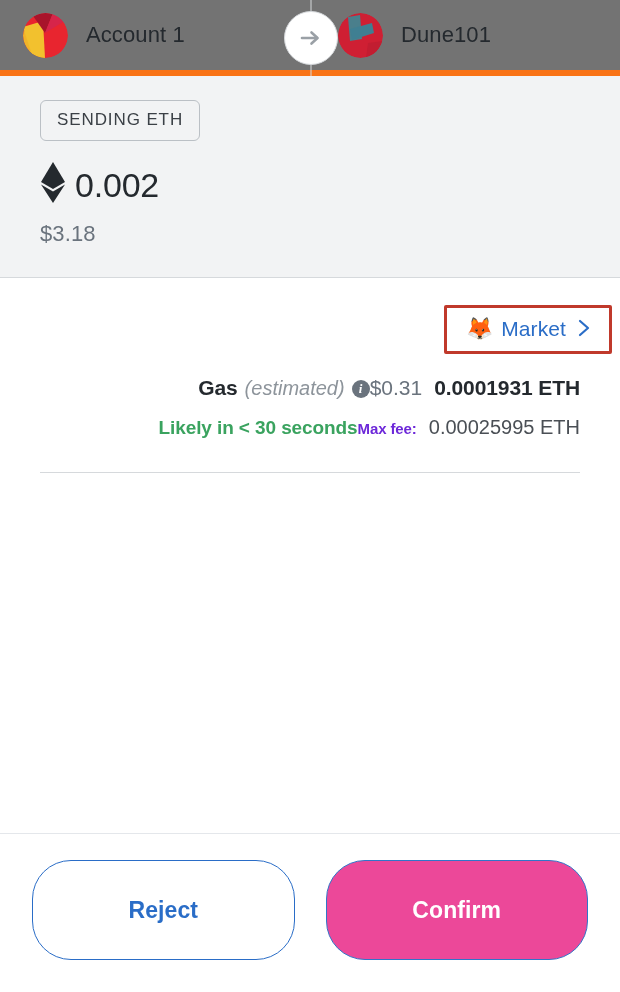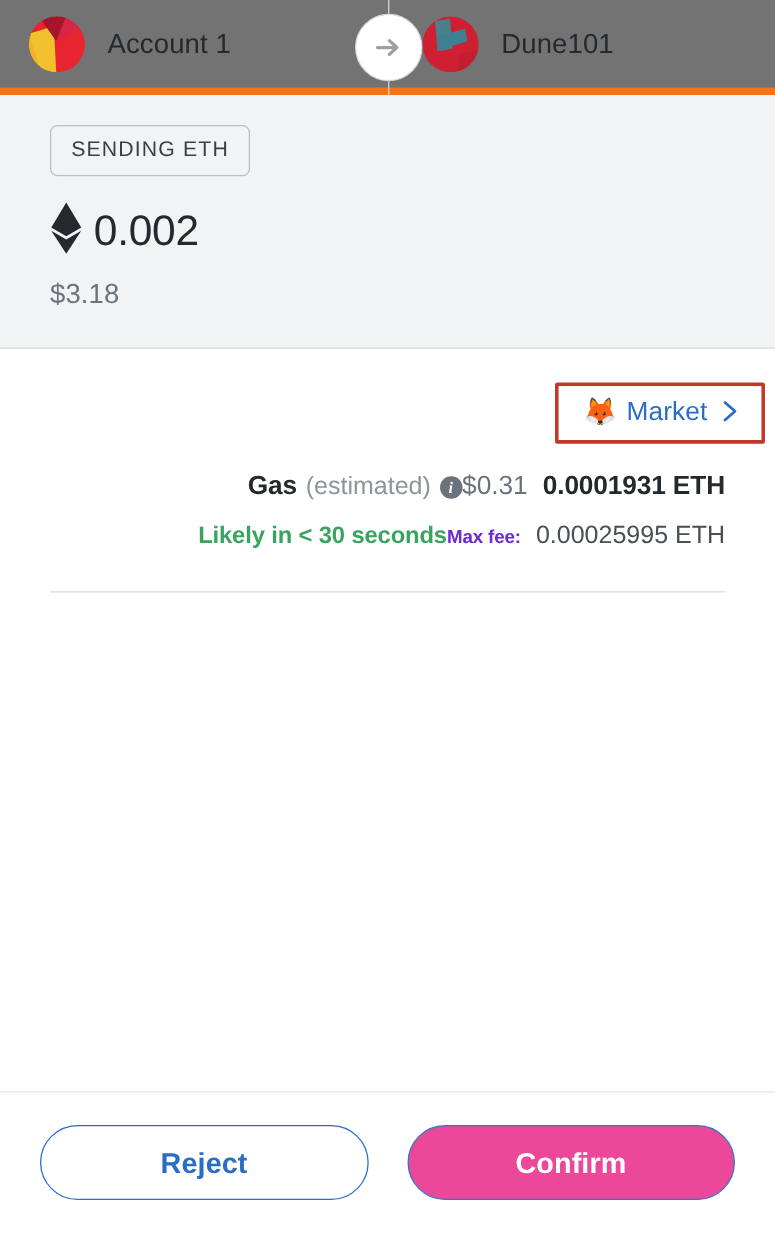--- a/index.html
+++ b/index.html
@@ -187,20 +187,21 @@
 
   .label-strong {
     font-size: 21px;
     font-weight: bold;
     color: #24292e;
     letter-spacing: -0.1px;
   }
 
   .label-muted-italic {
     font-size: 20px;
+    font-style: italic;
     color: #8d949b;
   }
 
   .info-icon {
     display: inline-block;
     width: 18px;
     height: 18px;
     border-radius: 50%;
     background: #6a737d;
     color: #ffffff;
@@ -261,21 +262,21 @@
   
   .footer {
     border-top: 1px solid #e4e7eb;
     padding: 26px 32px 32px 32px;
     display: flex;
     gap: 31px;
   }
 
   .btn {
     flex: 1 1 0;
-    height: 60px;
+    height: 100px;
     border-radius: 39px;
     font-size: 23px;
     font-weight: bold;
     letter-spacing: 0.1px;
     cursor: pointer;
     font-family: "Liberation Sans", sans-serif;
     display: flex;
     align-items: center;
     justify-content: center;
   }

